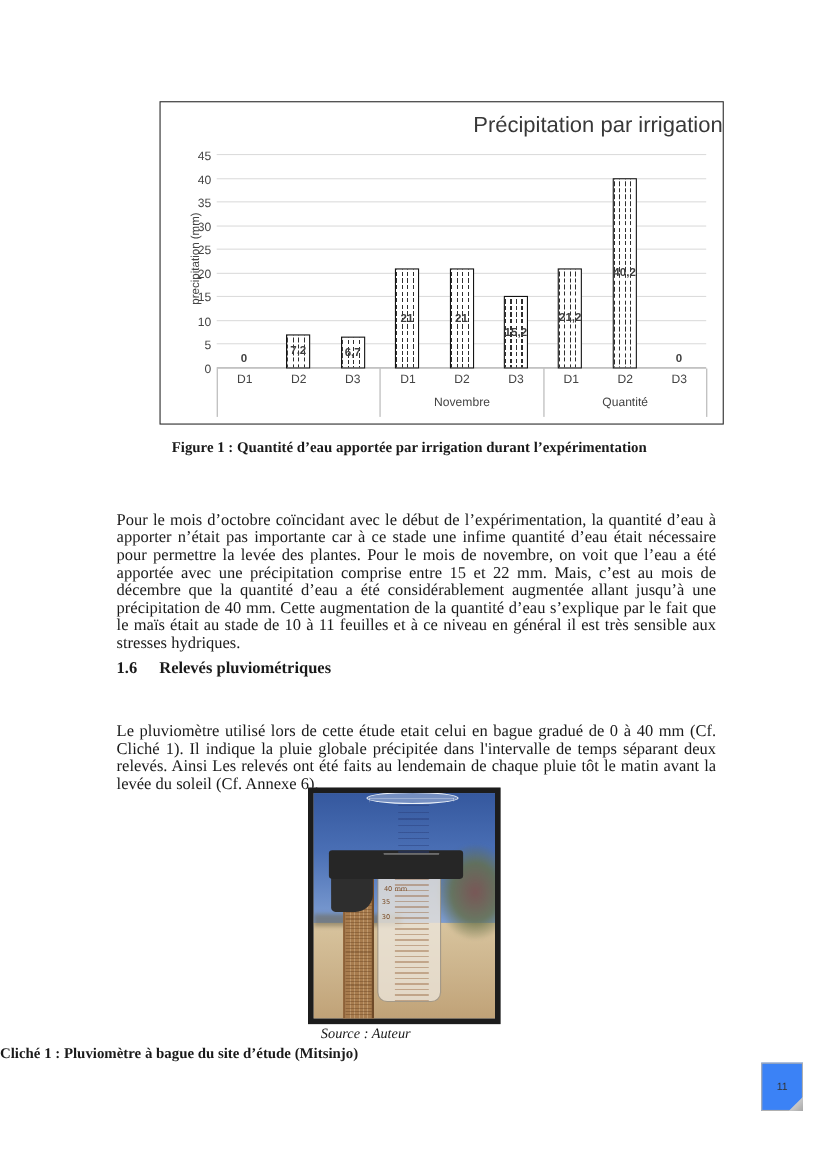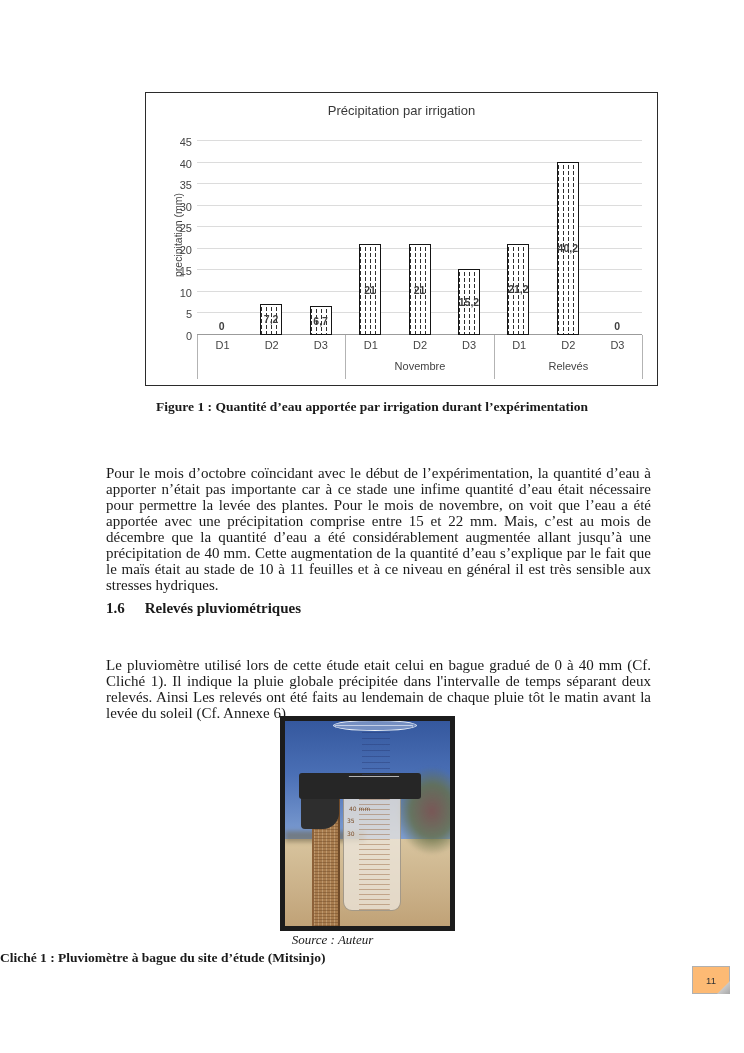--- a/index.html
+++ b/index.html
@@ -3,22 +3,22 @@
 <meta charset="utf-8">
 <style>
   html,body{margin:0;padding:0;background:#ffffff;}
   .page{position:relative;width:744px;height:1053px;background:#fff;overflow:hidden;
         font-family:"Liberation Serif",serif;color:#1a1a1a;}
 
   
   .chart-box{position:absolute;left:145px;top:92px;width:511px;height:292px;
              border:1.5px solid #2b2b2b;background:#fff;
              font-family:"Liberation Sans","DejaVu Sans",sans-serif;}
-  .chart-title{position:absolute;left:0;right:0;top:10px;text-align:center;
-               font-size:13px;color:#383838;}
+  .chart-title{position:absolute;left:0;right:0;top:10px;text-align:right;
+               font-size:20px;color:#383838;}
   .y-axis-label{position:absolute;left:-28px;top:136px;width:120px;text-align:center;
                 font-size:10.5px;color:#444;transform:rotate(-90deg);}
   .plot{position:absolute;left:51px;top:48px;width:445px;height:194px;}
   .grid{position:absolute;left:0;right:0;height:1px;background:#dcdcdc;}
   .axis-x{position:absolute;left:0;right:0;bottom:0;height:1px;background:#9b9b9b;}
   .yticks{position:absolute;left:14px;top:48px;width:32px;height:194px;}
   .ytick{position:absolute;right:0;width:100%;text-align:right;font-size:11px;color:#444;}
   .bar{position:absolute;bottom:0;width:22px;box-sizing:border-box;
        border:1px solid #151515;background-color:#fff;
        background-image:
@@ -82,22 +82,22 @@
   .gauge-label{position:absolute;font-size:6px;color:#7a4c28;
                font-family:"DejaVu Sans",sans-serif;}
   .gl0{left:64px;top:84px;} .gl1{left:62px;top:96px;} .gl2{left:62px;top:109px;}
 
   .source-note{position:absolute;left:240px;top:932px;width:185px;text-align:center;
                font-style:italic;font-size:13px;}
   .photo-caption{position:absolute;left:0;right:0;top:950px;text-align:left;
                  font-weight:700;font-size:13.5px;}
 
   
-  .page-badge{position:absolute;left:692px;top:966px;width:38px;height:28px;
-              border:1px solid #b0b0b0;background:#fdba74;box-sizing:border-box;
+  .page-badge{position:absolute;left:692px;top:966px;width:38px;height:44px;
+              border:1px solid #b0b0b0;background:#3b82f6;box-sizing:border-box;
               font-family:"Liberation Sans",sans-serif;font-size:9.5px;color:#333;
               display:flex;align-items:center;justify-content:center;}
   .fold{position:absolute;right:-1px;bottom:-1px;width:13px;height:13px;
         background:linear-gradient(135deg,#ececec 0%,#c6c6c6 55%,#a8a8a8 100%);
         clip-path:polygon(0 100%,100% 0,100% 100%);}
 </style>
 </head>
 <body>
 
 <div class="page">
@@ -167,21 +167,21 @@
             <div class="cat-cell">D3</div>
           </div>
           <div class="month-cell">Novembre</div>
         </div>
         <div class="month-group">
           <div class="cat-row">
             <div class="cat-cell">D1</div>
             <div class="cat-cell">D2</div>
             <div class="cat-cell">D3</div>
           </div>
-          <div class="month-cell">Relevés</div>
+          <div class="month-cell">Quantité</div>
         </div>
       </div>
   </div>
 
   <div class="fig-caption">Figure 1 : Quantité d’eau apportée par irrigation  durant l’expérimentation</div>
 
   <div class="para para1">Pour le mois d’octobre coïncidant avec le début de l’expérimentation, la quantité d’eau à apporter n’était pas importante car à ce stade une infime quantité d’eau était nécessaire pour permettre la levée des plantes. Pour le mois de novembre, on voit que l’eau a été apportée avec une précipitation comprise entre 15 et 22 mm. Mais, c’est au mois de décembre que la quantité d’eau a été considérablement augmentée allant jusqu’à une précipitation de 40 mm. Cette augmentation de la quantité d’eau s’explique par le fait que le maïs était au stade de 10 à 11 feuilles et à ce niveau en général il est très sensible aux stresses hydriques.</div>
 
   <div class="sec-heading">
     <span class="sec-num">1.6</span><span>Relevés pluviométriques</span>

